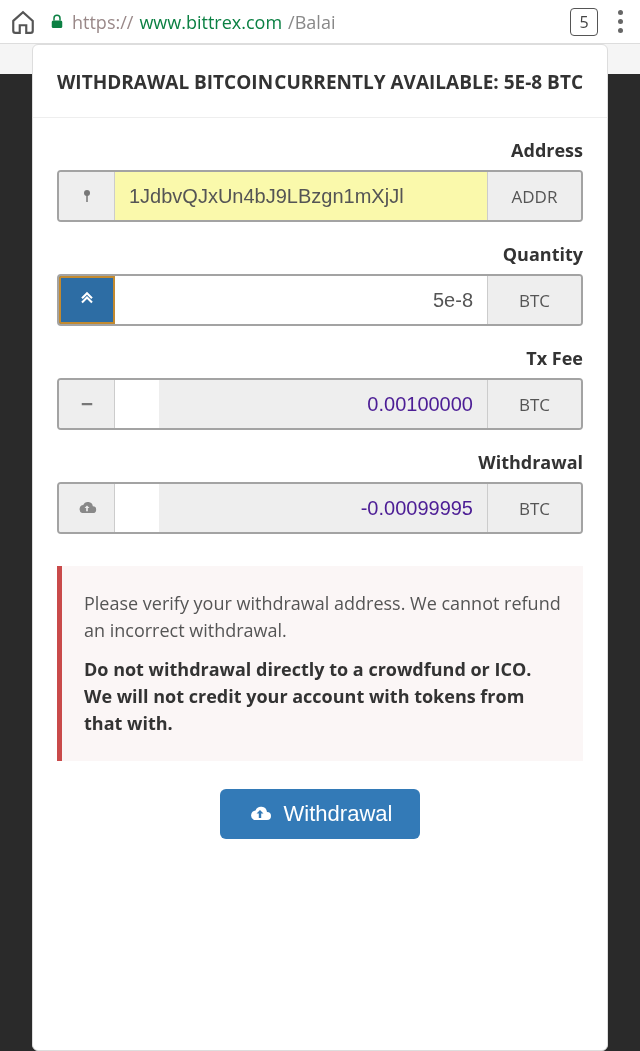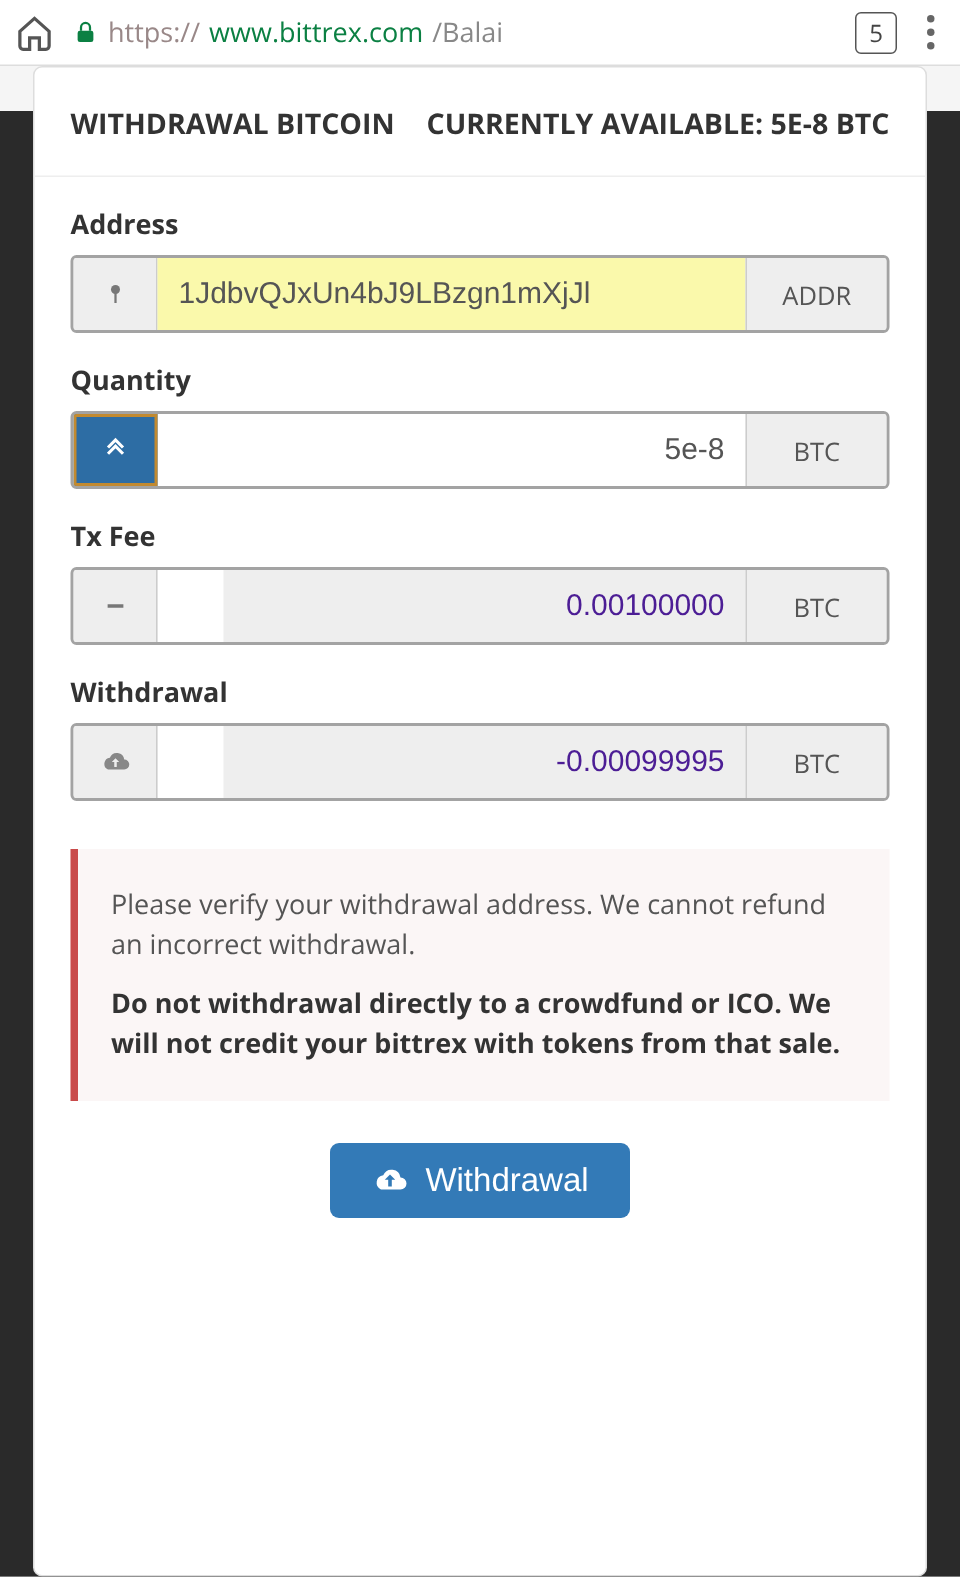--- a/index.html
+++ b/index.html
@@ -34,21 +34,21 @@
     .tab-count {
       width: 28px; height: 28px;
       border: 1.5px solid #555;
       border-radius: 4px;
       display: flex; align-items: center; justify-content: center;
       font-size: 16px; color: #444;
     }
     .dots { width: 20px; display: flex; flex-direction: column; gap: 4px; align-items: center; }
     .dots span { width: 5px; height: 5px; background: #666; border-radius: 50%; }
     .content-wrap {
-      padding: 0 22px;
+      padding: 0 32px;
       height: calc(100% - 44px);
       background: linear-gradient(#f5f5f5 0%, #f5f5f5 3%, #2a2a2a 3%);
       position: relative;
     }
     .modal {
       background: #fff;
       border: 1px solid #ddd;
       border-radius: 6px;
       height: 100%;
       padding: 24px 24px 0 24px;
@@ -71,20 +71,21 @@
     .modal-header .left { text-align: left;}
     .modal-header .right { text-align: right;}
     .form-group {
       margin-top: 20px;
     }
     .label {
       font-weight: 700;
       font-size: 18px;
       color: #333;
       margin-bottom: 8px;
+      text-align: right;
     }
     .input-row {
       display: flex;
       border: 2px solid #a3a3a3;
       border-radius: 4px;
       overflow: hidden;
       height: 52px;
     }
     .addon {
       width: 56px;
@@ -238,21 +239,21 @@
               <path d="M12 9l-3 3h2v4h2v-4h2z" fill="#eee"></path>
             </svg>
         </div>
         <input class="input right disabled" disabled="" value="-0.00099995" style="">
         <div class="addon-right">BTC</div>
       </div>
     </div>
 
     <div class="alert">
       <p>Please verify your withdrawal address. We cannot refund an incorrect withdrawal.</p>
-      <p>Do not withdrawal directly to a crowdfund or ICO. We will not credit your bittrex with tokens from that sale.</p>
+      <p>Do not withdrawal directly to a crowdfund or ICO. We will not credit your account with tokens from that with.</p>
     </div>
 
     <div class="submit-row">
       <button class="btn-primary">
         <span>
           <svg width="24" height="24" viewBox="0 0 24 24" fill="#fff">
               <path d="M19 18a4 4 0 0 0 0-8 6 6 0 0 0-11.5-1.5A5 5 0 0 0 6 18z"></path>
               <path d="M12 8l-3.5 3.5h2.3v4.5h2.4v-4.5h2.3z" fill="#337ab7"></path>
             </svg>
         </span>

